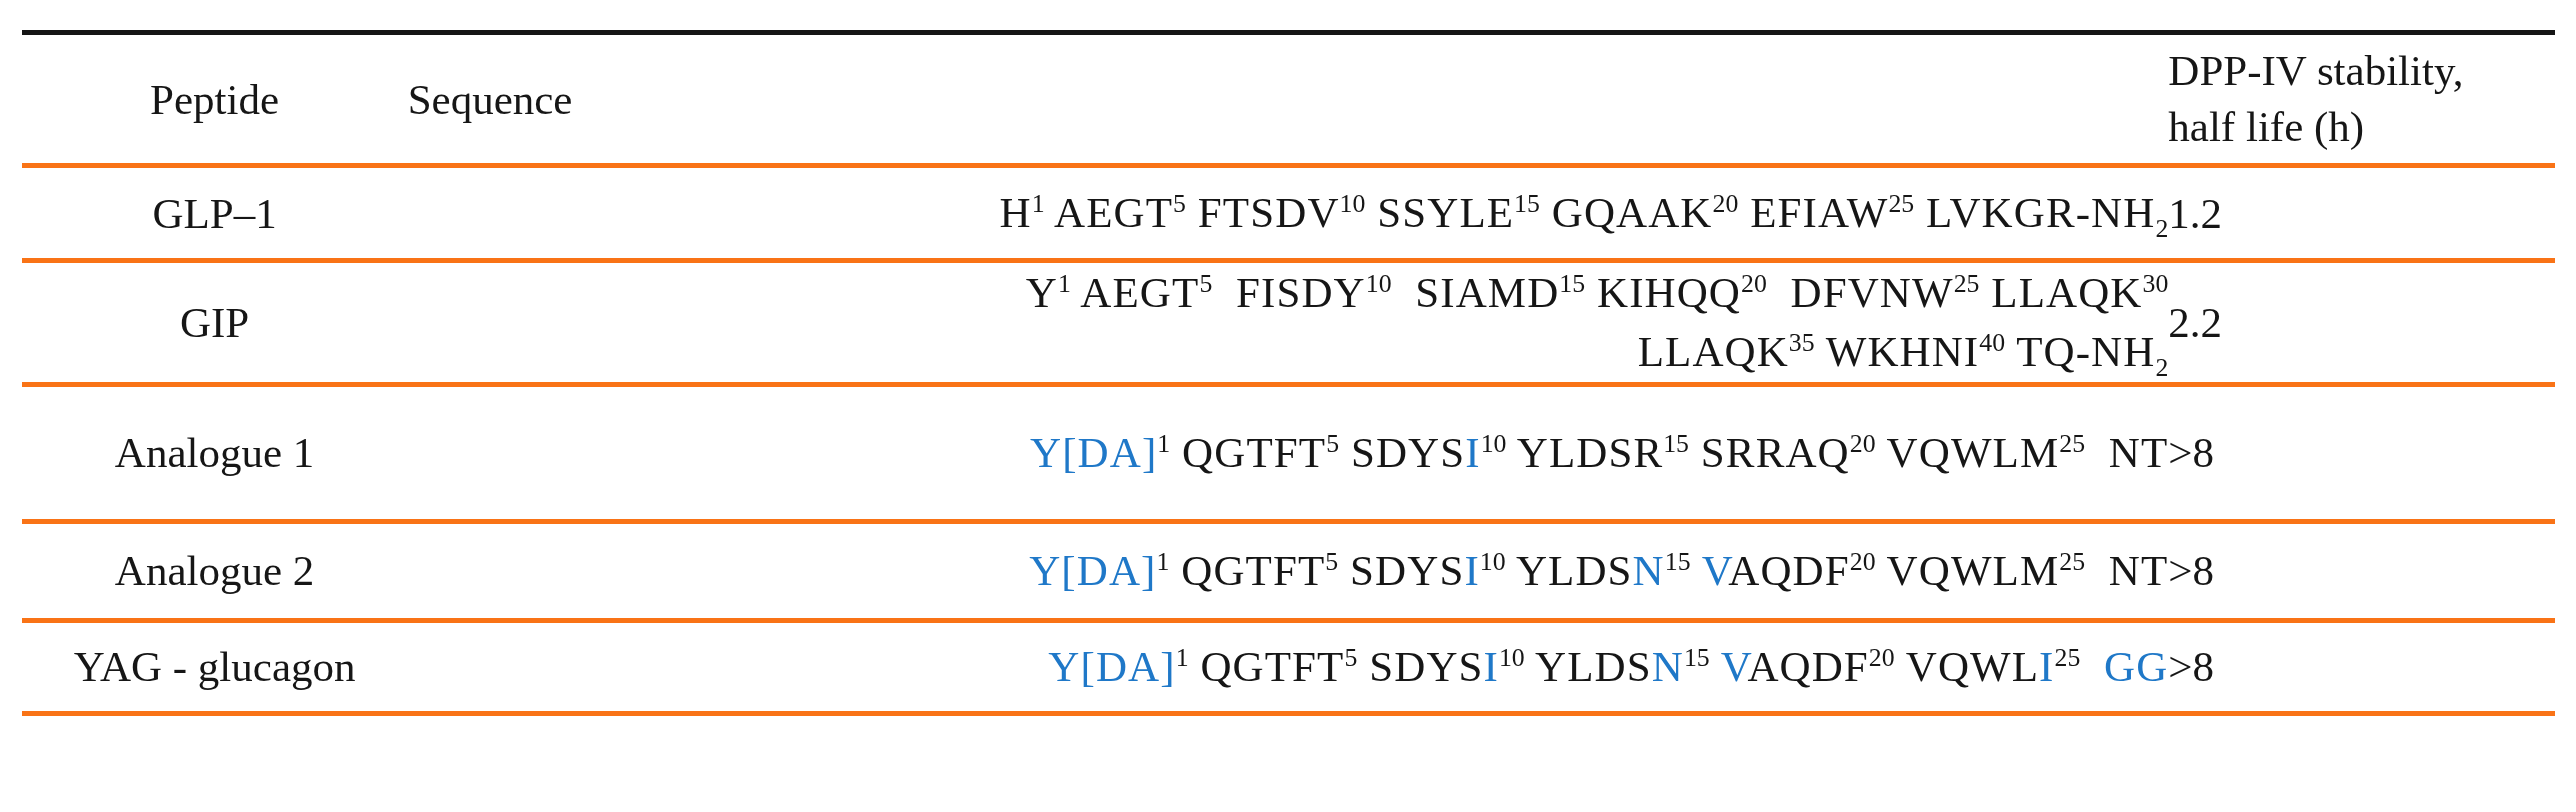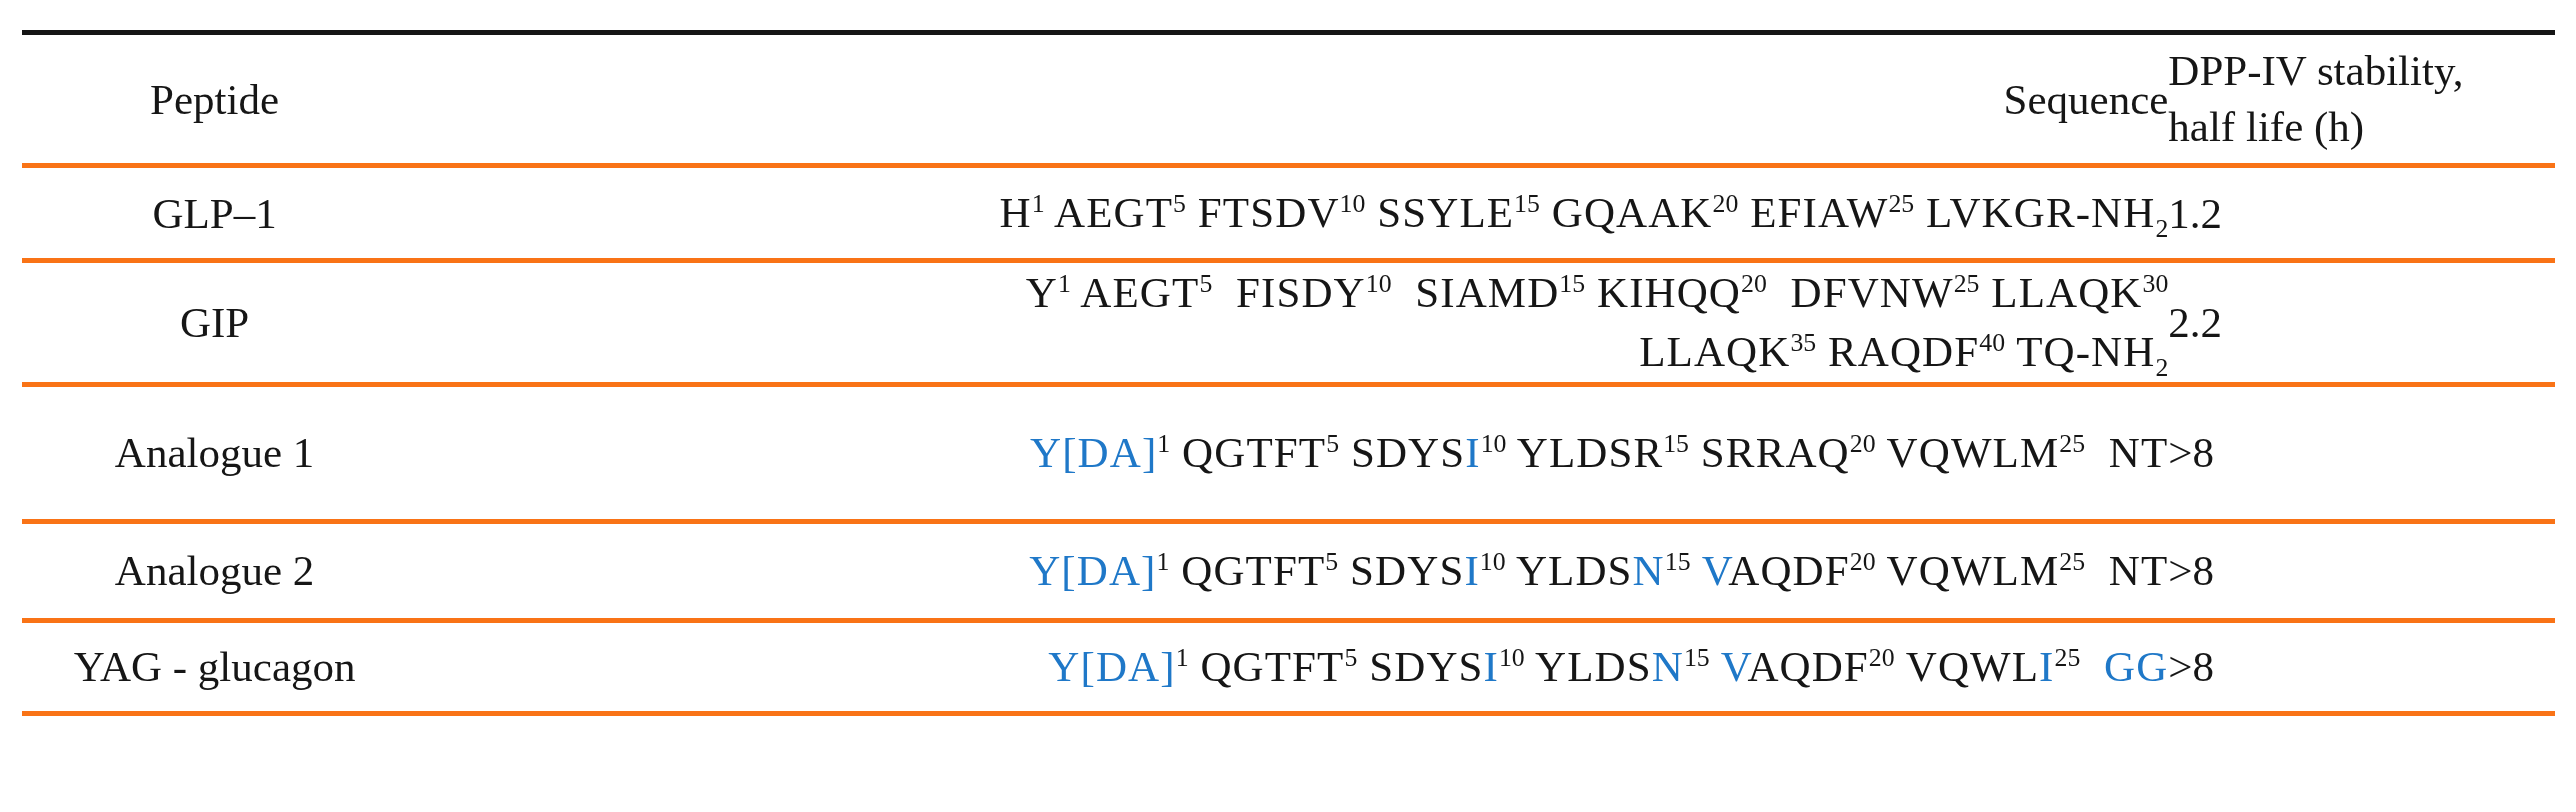--- a/index.html
+++ b/index.html
@@ -39,21 +39,21 @@
   }
   thead tr { height: 133px; }
   tbody tr:nth-child(1) { height: 95px; }
   tbody tr:nth-child(2) { height: 97px; }
   tbody tr:nth-child(3) { height: 137px; }
   tbody tr:nth-child(4) { height: 99px; }
   tbody tr:nth-child(5) { height: 93px; }
   tbody tr:nth-child(6) { height: 93px; }
 
   th.h-peptide, td.peptide-cell { text-align: center; }
-  th.h-sequence { text-align: right; }
+  th.h-sequence { text-align: left; }
   th.h-value, td.value-cell { text-align: left; }
 
   th.h-value { line-height: 1.3; }
 
   td.sequence-cell {
     text-align: right;
     padding-left: 32px;
     letter-spacing: 1.1px;
     white-space: pre-wrap;
     line-height: 1.38;
@@ -93,21 +93,21 @@
       </tr>
     </thead>
     <tbody>
         <tr>
           <td class="peptide-cell">GLP–1</td>
           <td class="sequence-cell"><span>H</span><sup>1</sup><span> AEGT</span><sup>5</sup><span> FTSDV</span><sup>10</sup><span> SSYLE</span><sup>15</sup><span> GQAAK</span><sup>20</sup><span> EFIAW</span><sup>25</sup><span> LVKGR-NH</span><sub>2</sub></td>
           <td class="value-cell">1.2</td>
         </tr>
         <tr>
           <td class="peptide-cell">GIP</td>
-          <td class="sequence-cell"><span>Y</span><sup>1</sup><span> AEGT</span><sup>5</sup><span>  FISDY</span><sup>10</sup><span>  SIAMD</span><sup>15</sup><span> KIHQQ</span><sup>20</sup><span>  DFVNW</span><sup>25</sup><span> LLAQK</span><sup>30</sup><br><span>LLAQK</span><sup>35</sup><span> RAQDF</span><sup>40</sup><span> TQ-NH</span><sub>2</sub></td>
+          <td class="sequence-cell"><span>Y</span><sup>1</sup><span> AEGT</span><sup>5</sup><span>  FISDY</span><sup>10</sup><span>  SIAMD</span><sup>15</sup><span> KIHQQ</span><sup>20</sup><span>  DFVNW</span><sup>25</sup><span> LLAQK</span><sup>30</sup><br><span>LLAQK</span><sup>35</sup><span> WKHNI</span><sup>40</sup><span> TQ-NH</span><sub>2</sub></td>
           <td class="value-cell">2.2</td>
         </tr>
         <tr>
           <td class="peptide-cell">Analogue 1</td>
           <td class="sequence-cell"><span class="blue">Y[DA]</span><sup>1</sup><span> QGTFT</span><sup>5</sup><span> SDYS</span><span class="blue">I</span><sup>10</sup><span> YLDSR</span><sup>15</sup><span> SRRAQ</span><sup>20</sup><span> VQWLM</span><sup>25</sup><span>  NT</span></td>
           <td class="value-cell">&gt;8</td>
         </tr>
         <tr>
           <td class="peptide-cell">Analogue 2</td>
           <td class="sequence-cell"><span class="blue">Y[DA]</span><sup>1</sup><span> QGTFT</span><sup>5</sup><span> SDYS</span><span class="blue">I</span><sup>10</sup><span> YLDS</span><span class="blue">N</span><sup>15</sup><span> </span><span class="blue">V</span><span>AQDF</span><sup>20</sup><span> VQWLM</span><sup>25</sup><span>  NT</span></td>

